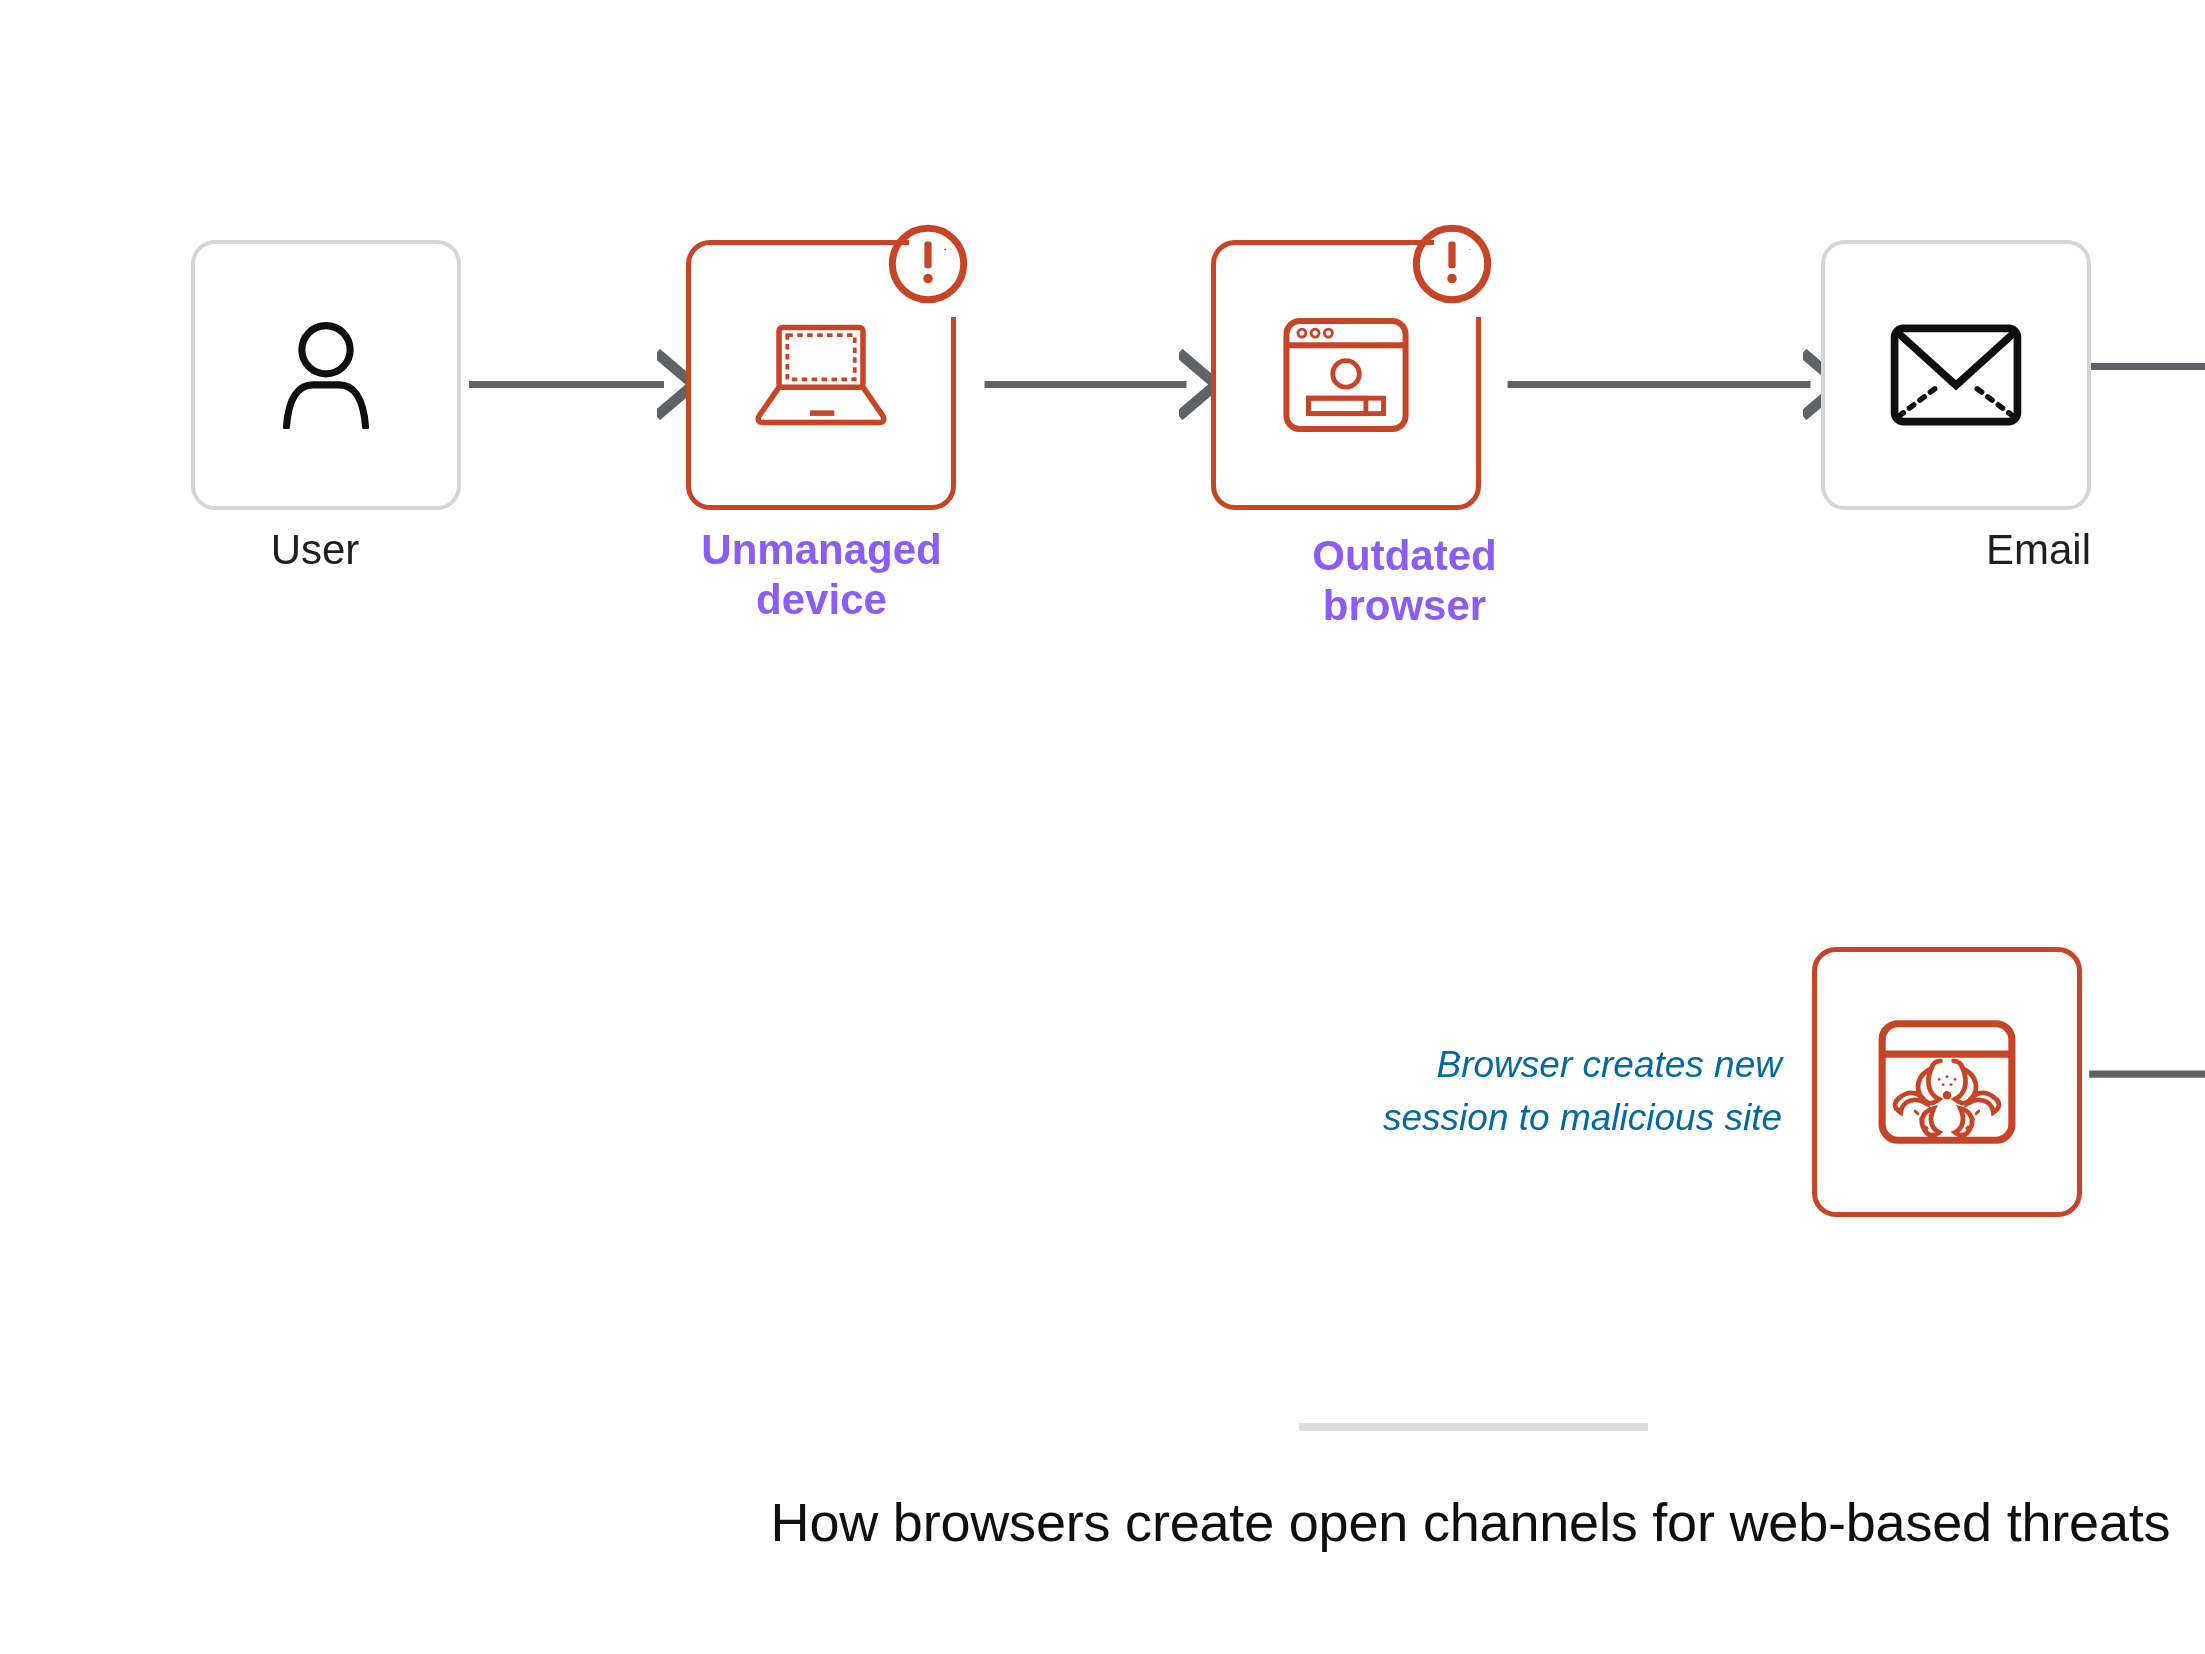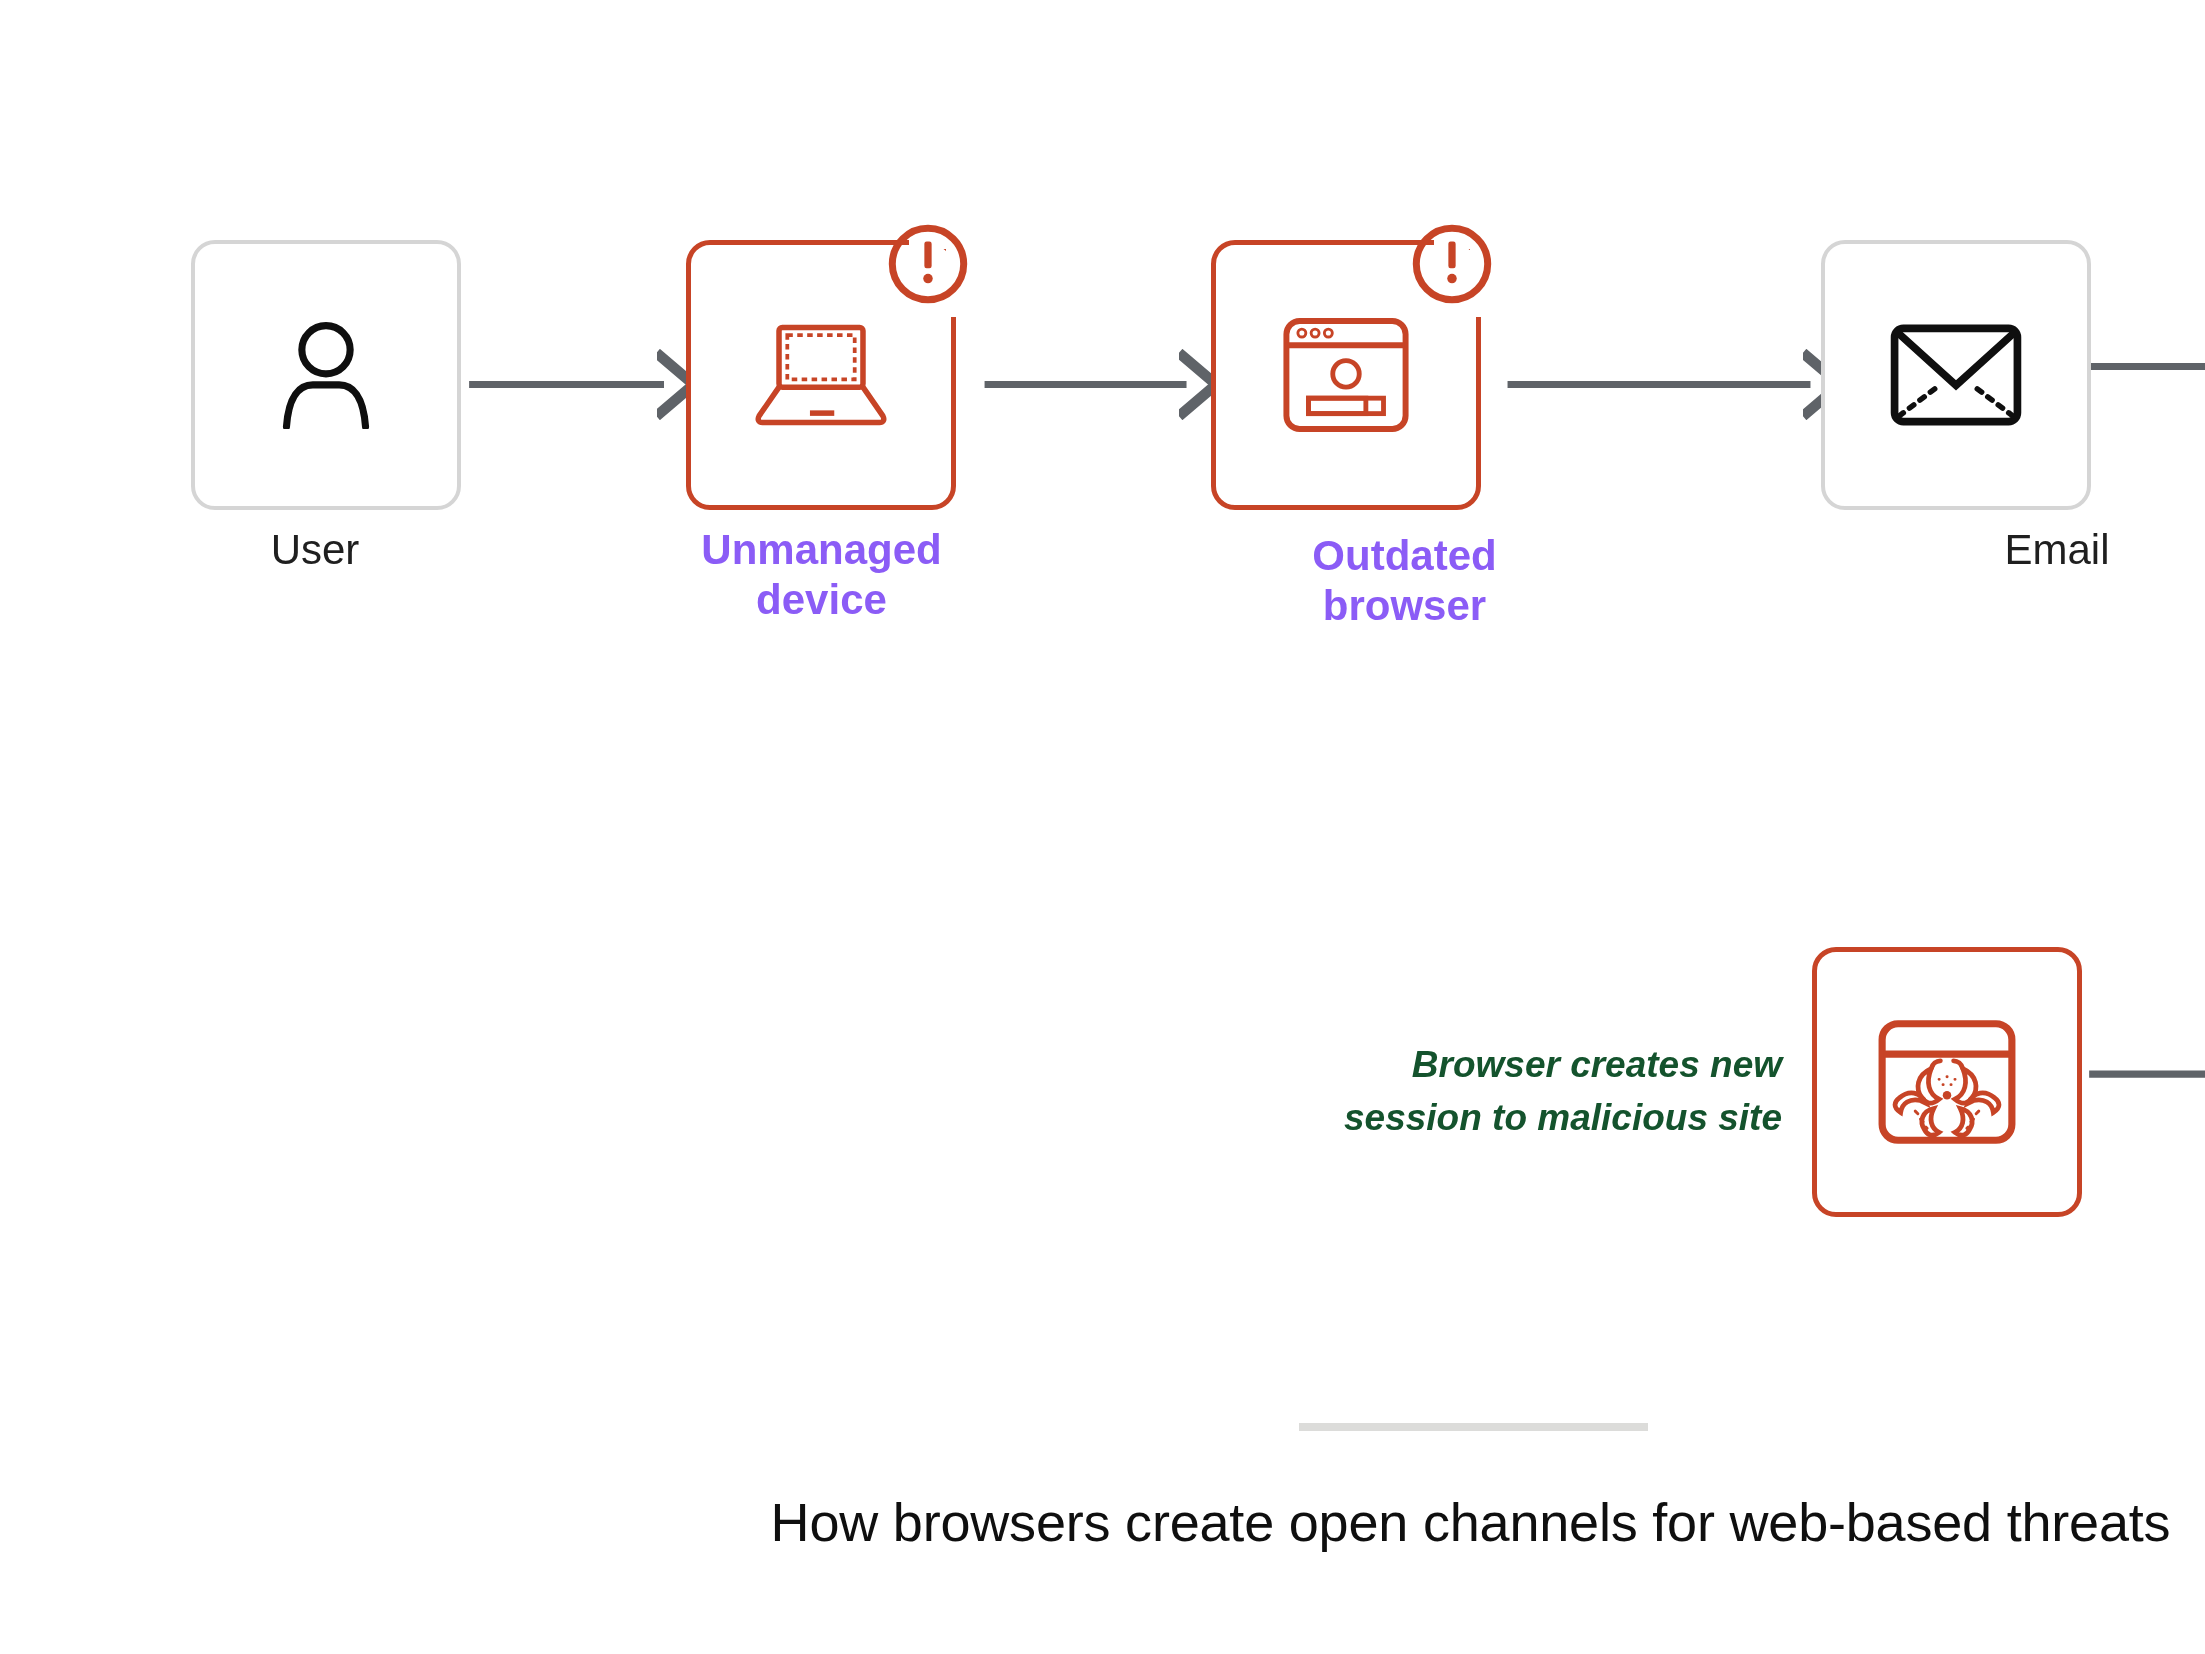--- a/index.html
+++ b/index.html
@@ -66,24 +66,24 @@
   }
   .node-label.alert {
     color: #8b5cf6;
     font-size: 42px;
     font-weight: 700;
   }
 
   
   .annotation {
     position: absolute;
-    color: #14532d;
+    color: #0369a1;
     font-size: 37px;
     font-style: italic;
-    font-weight: 700;
+    font-weight: 400;
     line-height: 1.42;
     white-space: pre-line;
   }
   .annotation.left  { text-align: right; }
 
   
   #connectors {
     position: absolute;
     left: 0; top: 0;
     width: 2941px;
@@ -193,21 +193,21 @@
 browser</div>
 
   <div class="node-box neutral" style="left:1821px; top:240px; width:270px; height:270px;">
     <svg class="node-icon" width="132" height="102" viewBox="0 0 120 93">
       <rect x="4" y="4" width="112" height="85" rx="8" fill="none" stroke="#0f0f0f" stroke-width="7"></rect>
       <path d="M7 8 L60 56 L113 8" fill="none" stroke="#0f0f0f" stroke-width="7"></path>
       <path d="M8 84 L46 55" fill="none" stroke="#0f0f0f" stroke-width="5" stroke-dasharray="5 7" stroke-linecap="round"></path>
       <path d="M112 84 L74 55" fill="none" stroke="#0f0f0f" stroke-width="5" stroke-dasharray="5 7" stroke-linecap="round"></path>
     </svg>
   </div>
-  <div class="node-label neutral" style="left:1922px; top:525px; width:270px;">Email</div>
+  <div class="node-label neutral" style="left:1821px; top:525px; width:270px;text-align:right;">Email</div>
 
   <div class="node-box alert" style="left:1812px; top:947px; width:270px; height:270px;">
     <svg class="node-icon" width="143" height="143" viewBox="0 0 108 108">
       <rect x="5" y="10" width="98" height="88" rx="12" fill="none" stroke="#c74426" stroke-width="5.4"></rect>
       <line x1="6" y1="33" x2="102" y2="33" stroke="#c74426" stroke-width="5.4"></line>
 
       <g stroke="#c74426" fill="none" stroke-linecap="round">
         <path d="M42 44 C38 54 40 63 48 67 C42 72 38 70 35 66 C30 59 31 49 42 44 Z" stroke-width="3.6"></path>
         <path d="M66 44 C70 54 68 63 60 67 C66 72 70 70 73 66 C78 59 77 49 66 44 Z" stroke-width="3.6"></path>
         <path d="M42 44 C43 40 46 38 49 38 M66 44 C65 40 62 38 59 38" stroke-width="3.6"></path>

